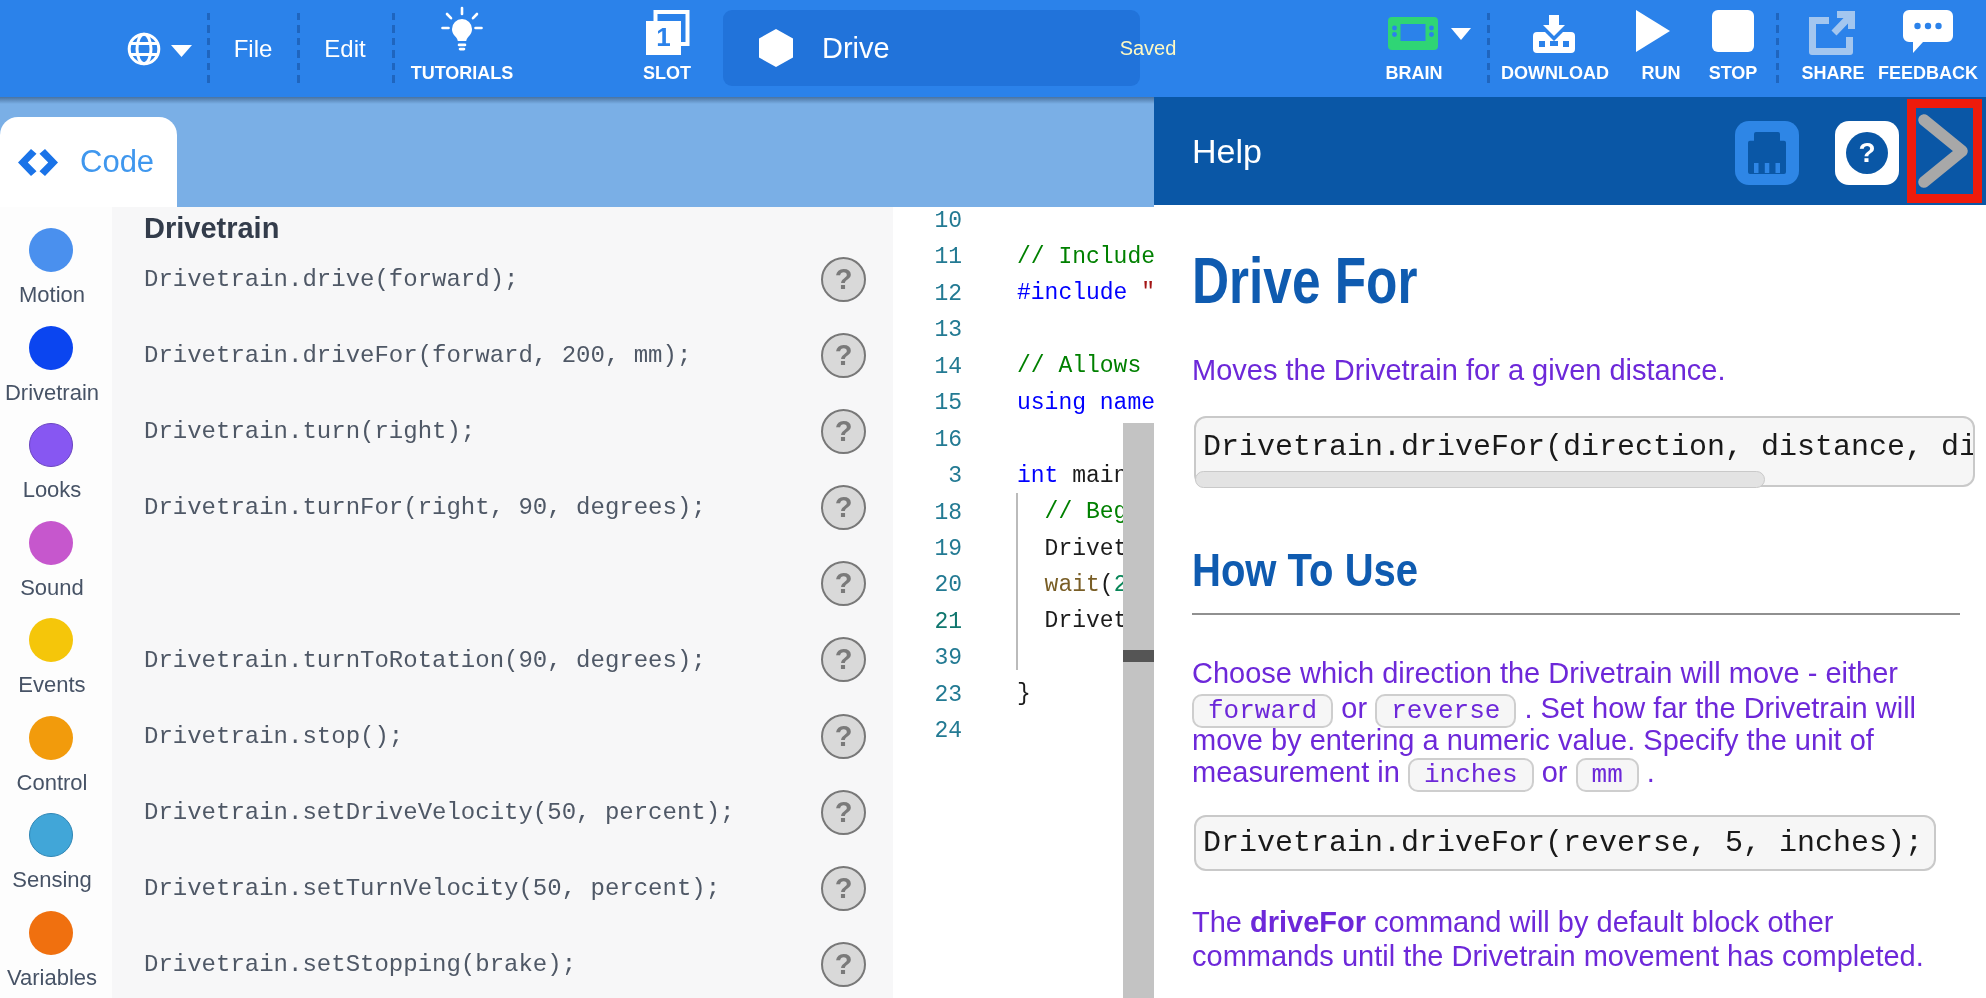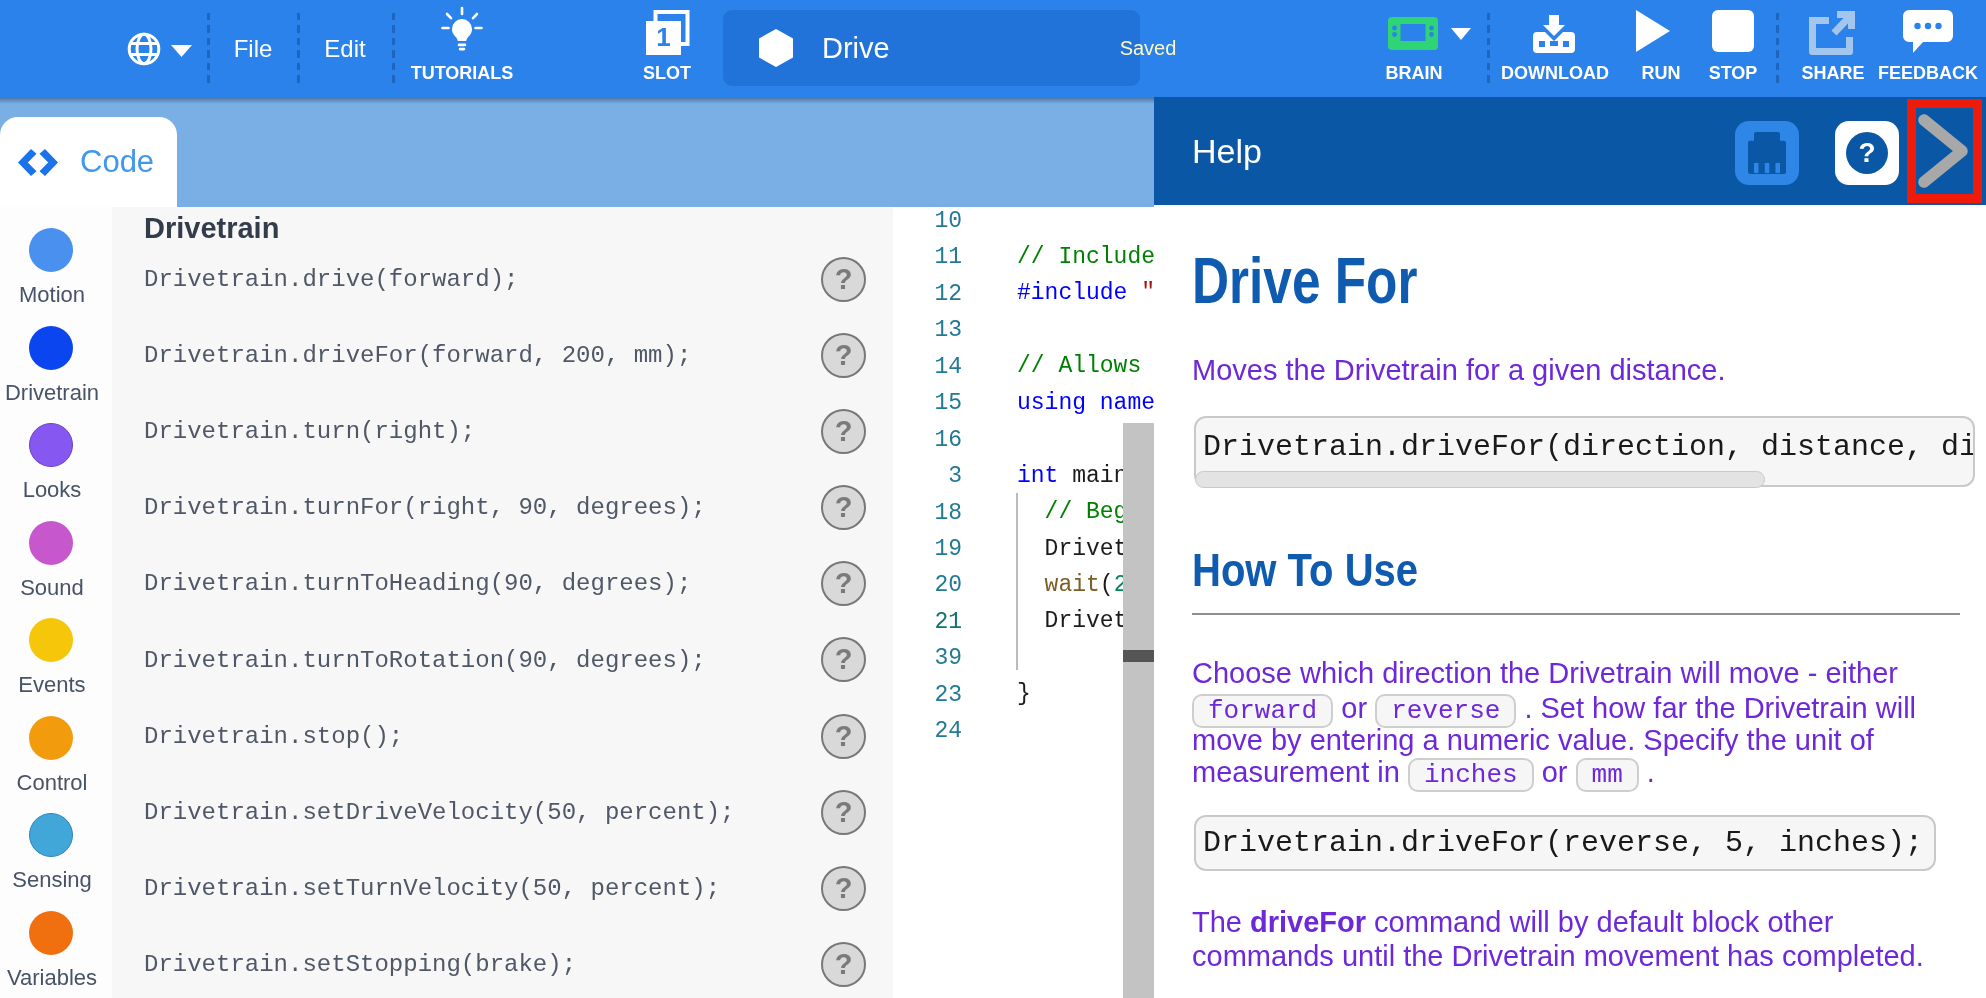--- a/index.html
+++ b/index.html
@@ -192,21 +192,20 @@
   <div class="txt">Code</div>
 </div>
 
 <div id="content"></div>
 <div id="cmdlist">
   <div class="cmdhead">Drivetrain</div>
     <div class="cmd" style="top:59px">Drivetrain.drive(forward);</div>
   <div class="cmd" style="top:135px">Drivetrain.driveFor(forward, 200, mm);</div>
   <div class="cmd" style="top:211px">Drivetrain.turn(right);</div>
   <div class="cmd" style="top:287px">Drivetrain.turnFor(right, 90, degrees);</div>
-  <div class="cmd" style="top:363px">Drivetrain.turnToHeading(90, degrees);</div>
   <div class="cmd" style="top:440px">Drivetrain.turnToRotation(90, degrees);</div>
   <div class="cmd" style="top:516px">Drivetrain.stop();</div>
   <div class="cmd" style="top:592px">Drivetrain.setDriveVelocity(50, percent);</div>
   <div class="cmd" style="top:668px">Drivetrain.setTurnVelocity(50, percent);</div>
   <div class="cmd" style="top:744px">Drivetrain.setStopping(brake);</div>
     <div class="qbtn" style="top:50px">?</div>
   <div class="qbtn" style="top:126px">?</div>
   <div class="qbtn" style="top:202px">?</div>
   <div class="qbtn" style="top:278px">?</div>
   <div class="qbtn" style="top:354px">?</div>

